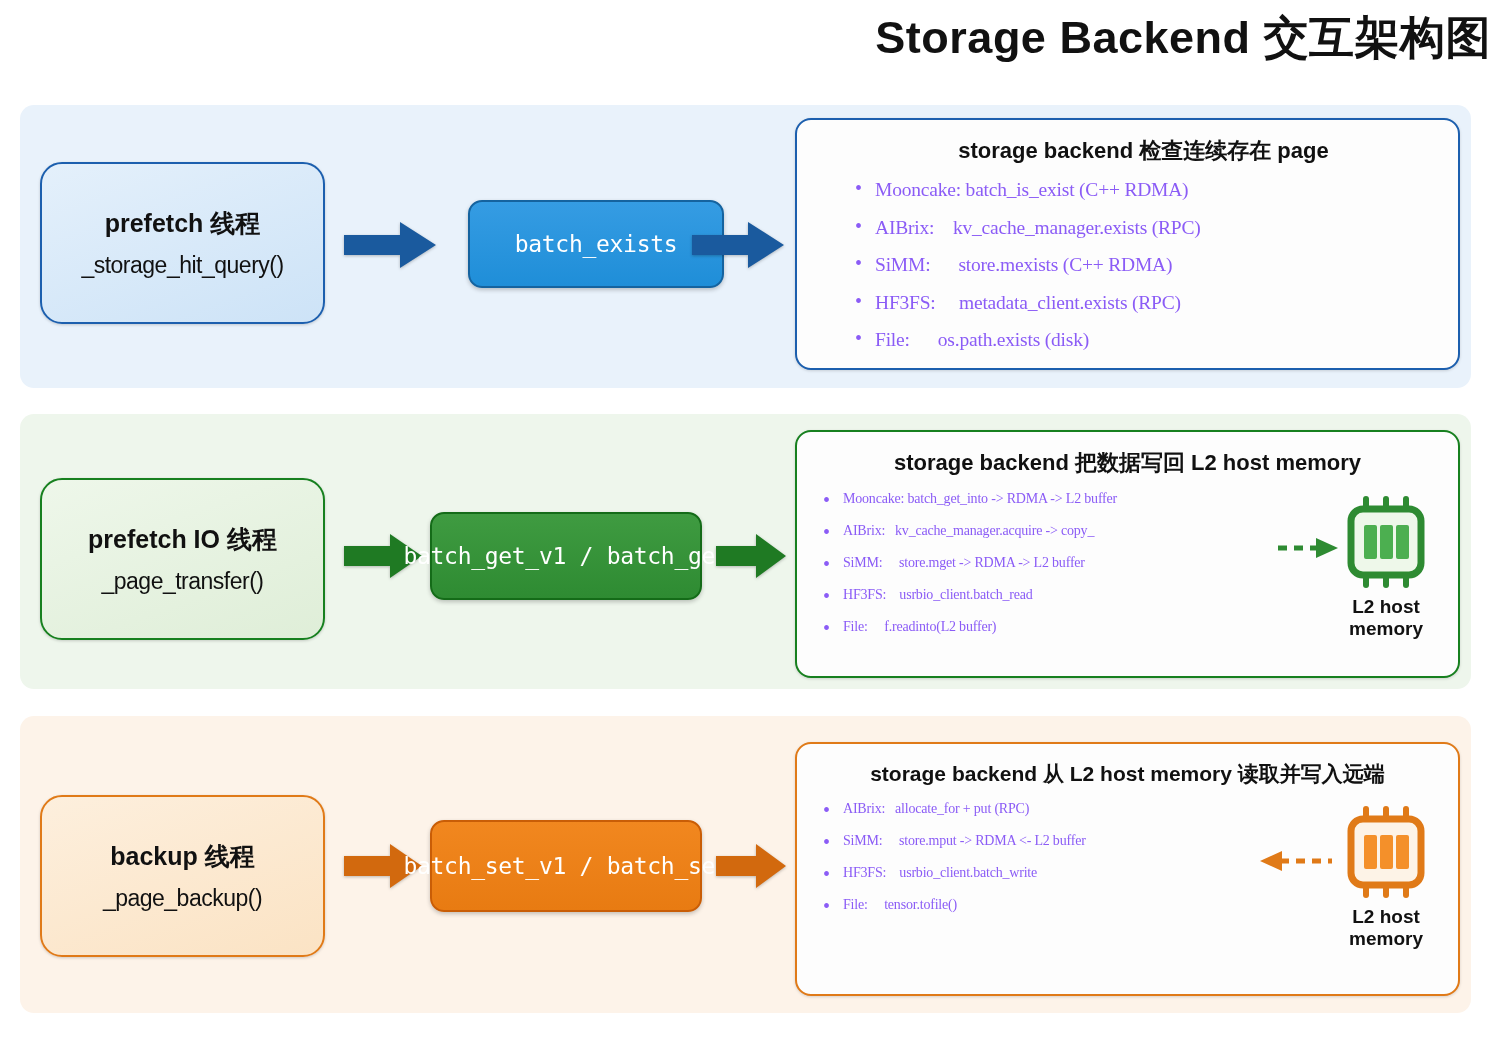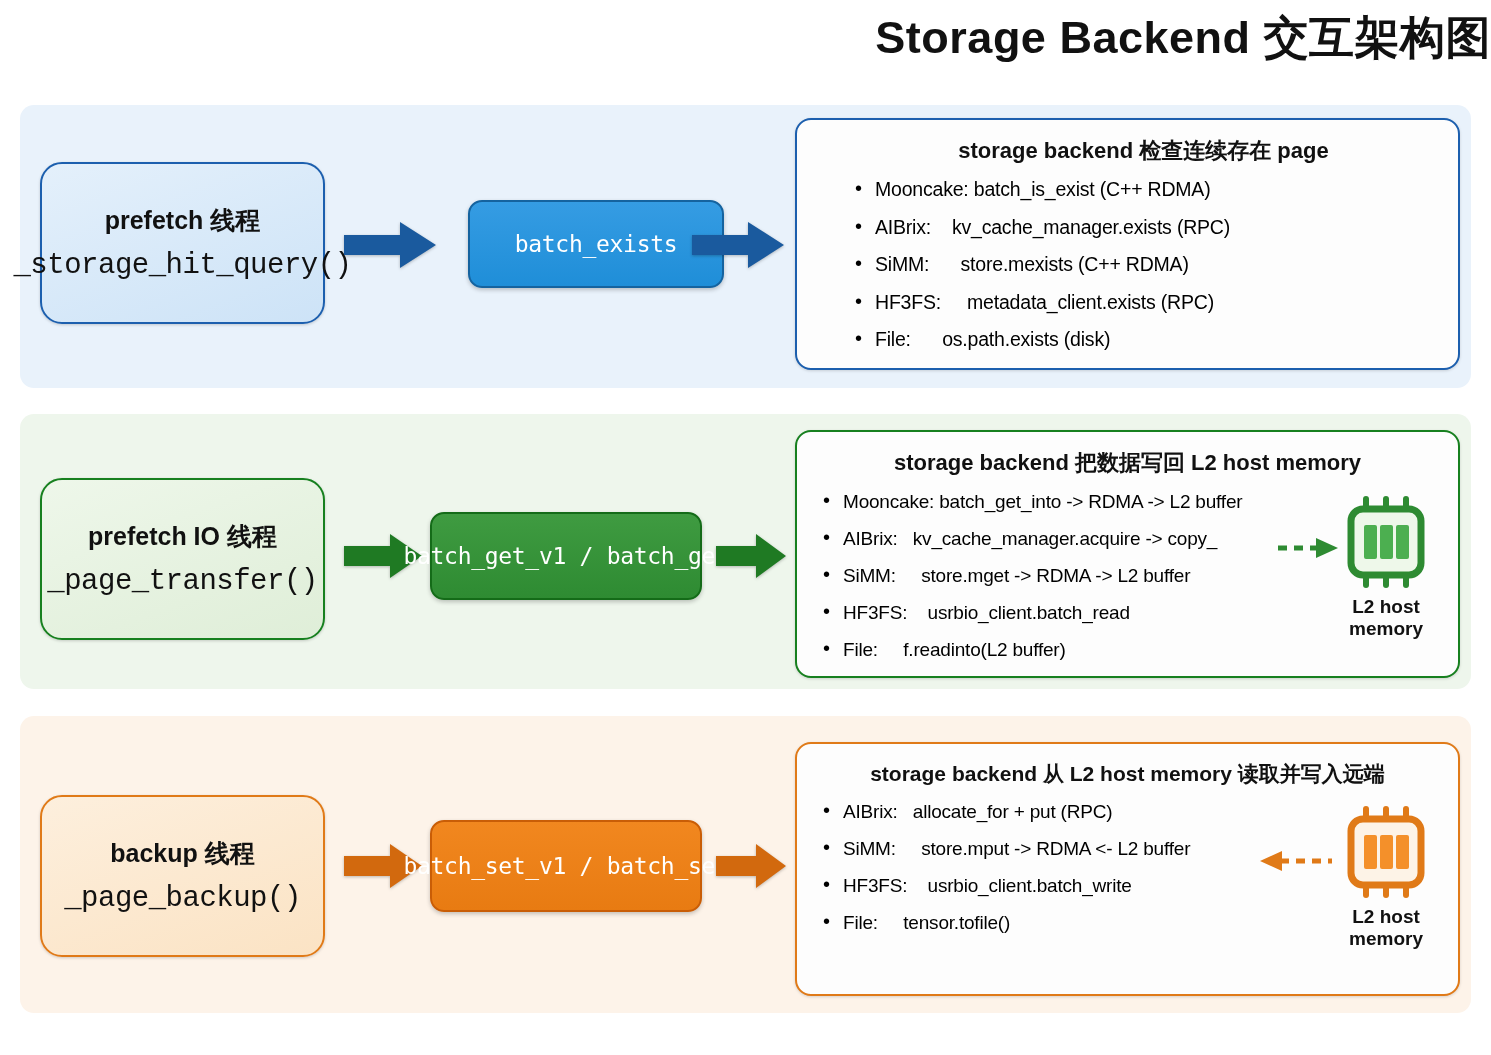--- a/index.html
+++ b/index.html
@@ -38,22 +38,22 @@
     text-align:center;
     box-shadow:0 1px 3px rgba(0,0,0,.18);
   }
   .thread-title{
     font-size:25px;font-weight:bold;color:#111;
     font-family:"Liberation Sans", sans-serif;
     margin-bottom:12px;
     white-space:nowrap;
   }
   .thread-sub{
-    font-size:29px;color:#111;
-    font-family:Liberation Mono, monospace;
+    font-size:23px;color:#111;
+    font-family:Liberation Sans, sans-serif;
     white-space:nowrap;
     letter-spacing:-0.5px;
   }
   .tb-blue{
     left:40px;top:162px;width:285px;height:162px;
     background:linear-gradient(160deg,#e4f0fb 0%,#cde3f7 100%);
     border:2.5px solid #1c5fae;
   }
   .tb-green{
     left:40px;top:478px;width:285px;height:162px;
@@ -117,34 +117,34 @@
     font-family:"Liberation Sans", sans-serif;
     padding-top:16px;
     white-space:nowrap;
   }
   .panel-title.sm{font-size:21px;}
   .bullets{
     list-style:none;margin:0;padding:14px 0 0 26px;
   }
   .bullets li{
     position:relative;
-    font-family:Liberation Sans, sans-serif;
+    font-family:Liberation Serif, serif;
     font-size:19.5px;
-    color:#000000;
+    color:#8b5cf6;
     line-height:1.0;
     margin-bottom:18px;
     padding-left:20px;
     white-space:pre;
     letter-spacing:-0.2px;
   }
   .bullets li:before{
     content:"•";position:absolute;left:0;top:-2px;font-size:20px;
   }
   .panel.green .bullets li,
-  .panel.orange .bullets li{font-size:19px;}
+  .panel.orange .bullets li{font-size:14px;}
 
   
   .chip-wrap{
     position:absolute;
     width:112px;text-align:center;
   }
   .chip-label{
     margin-top:4px;
     font-size:19px;font-weight:bold;color:#111;
     line-height:1.15;

